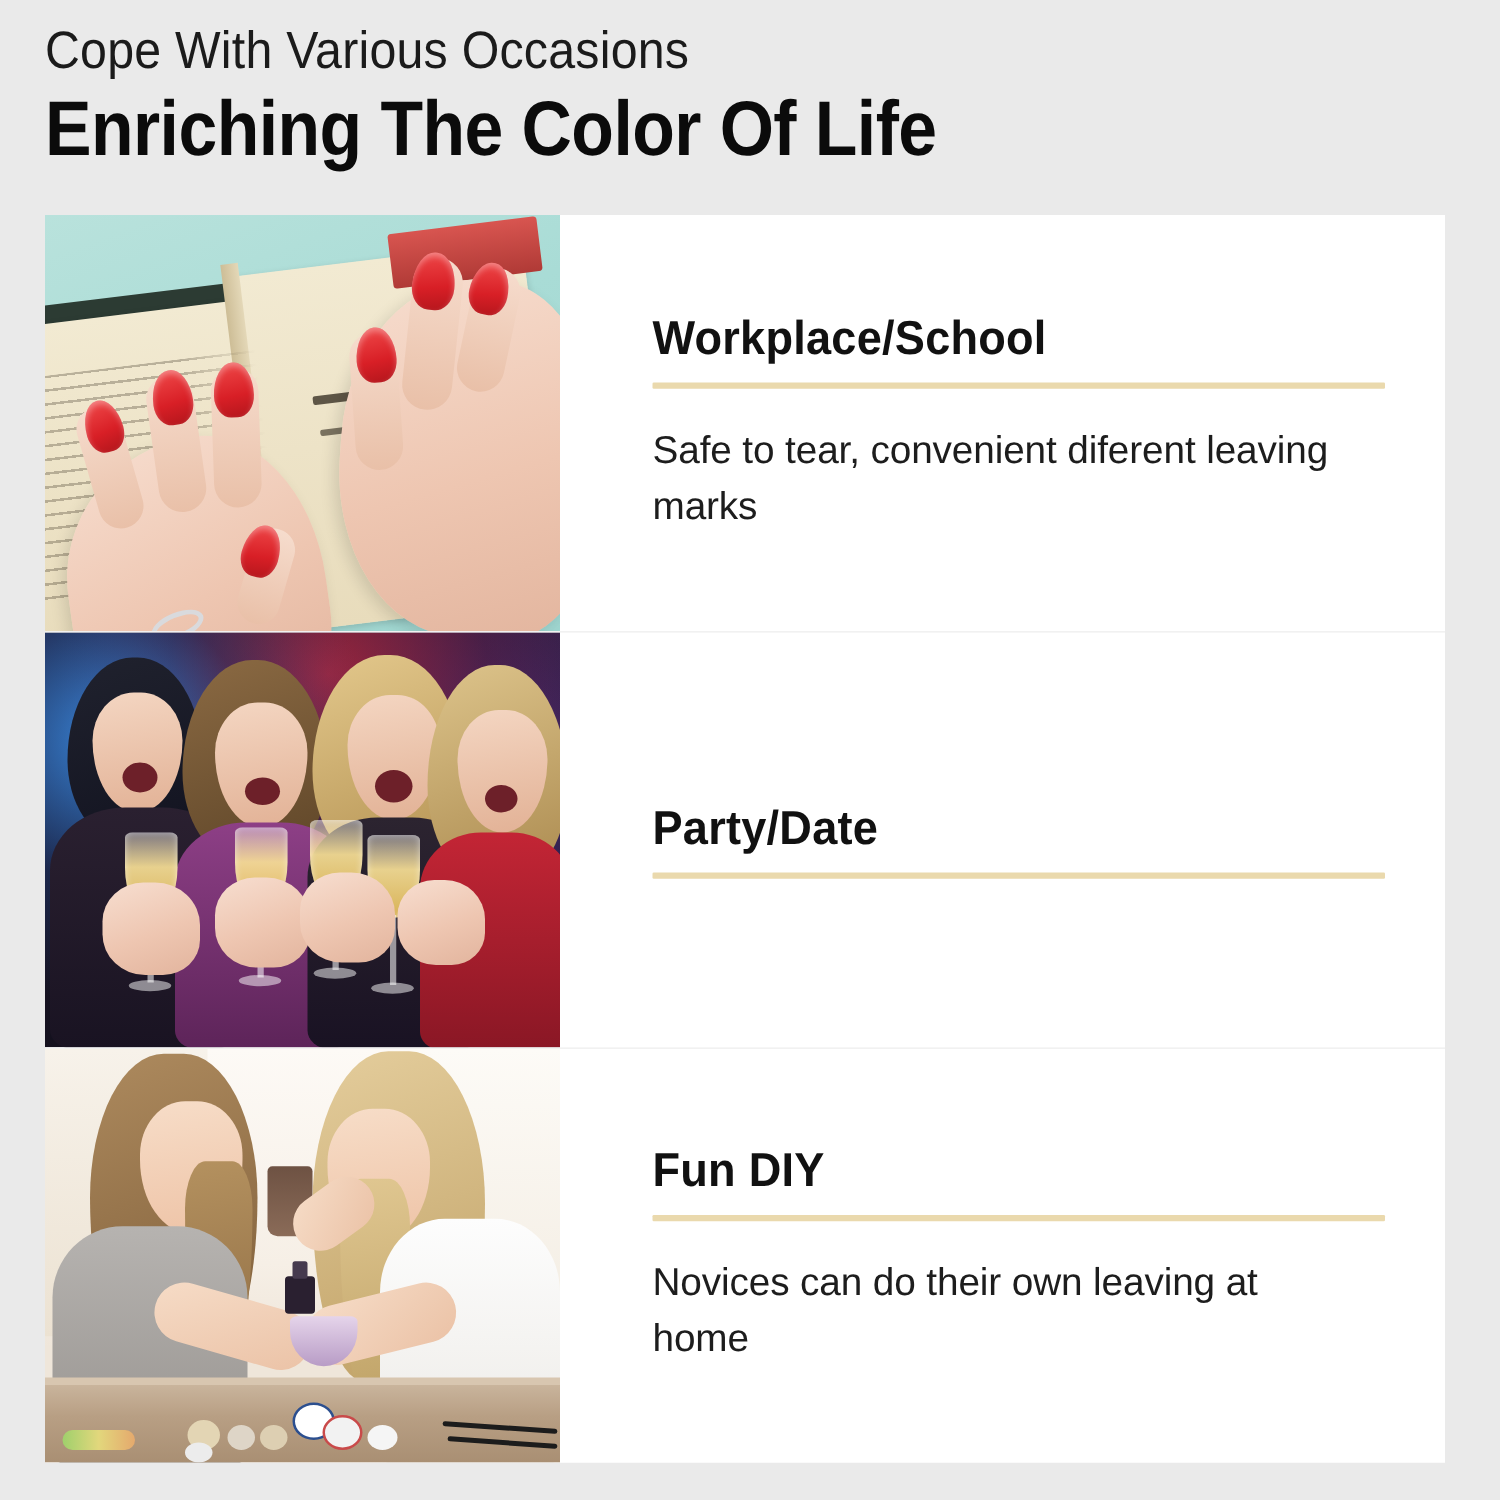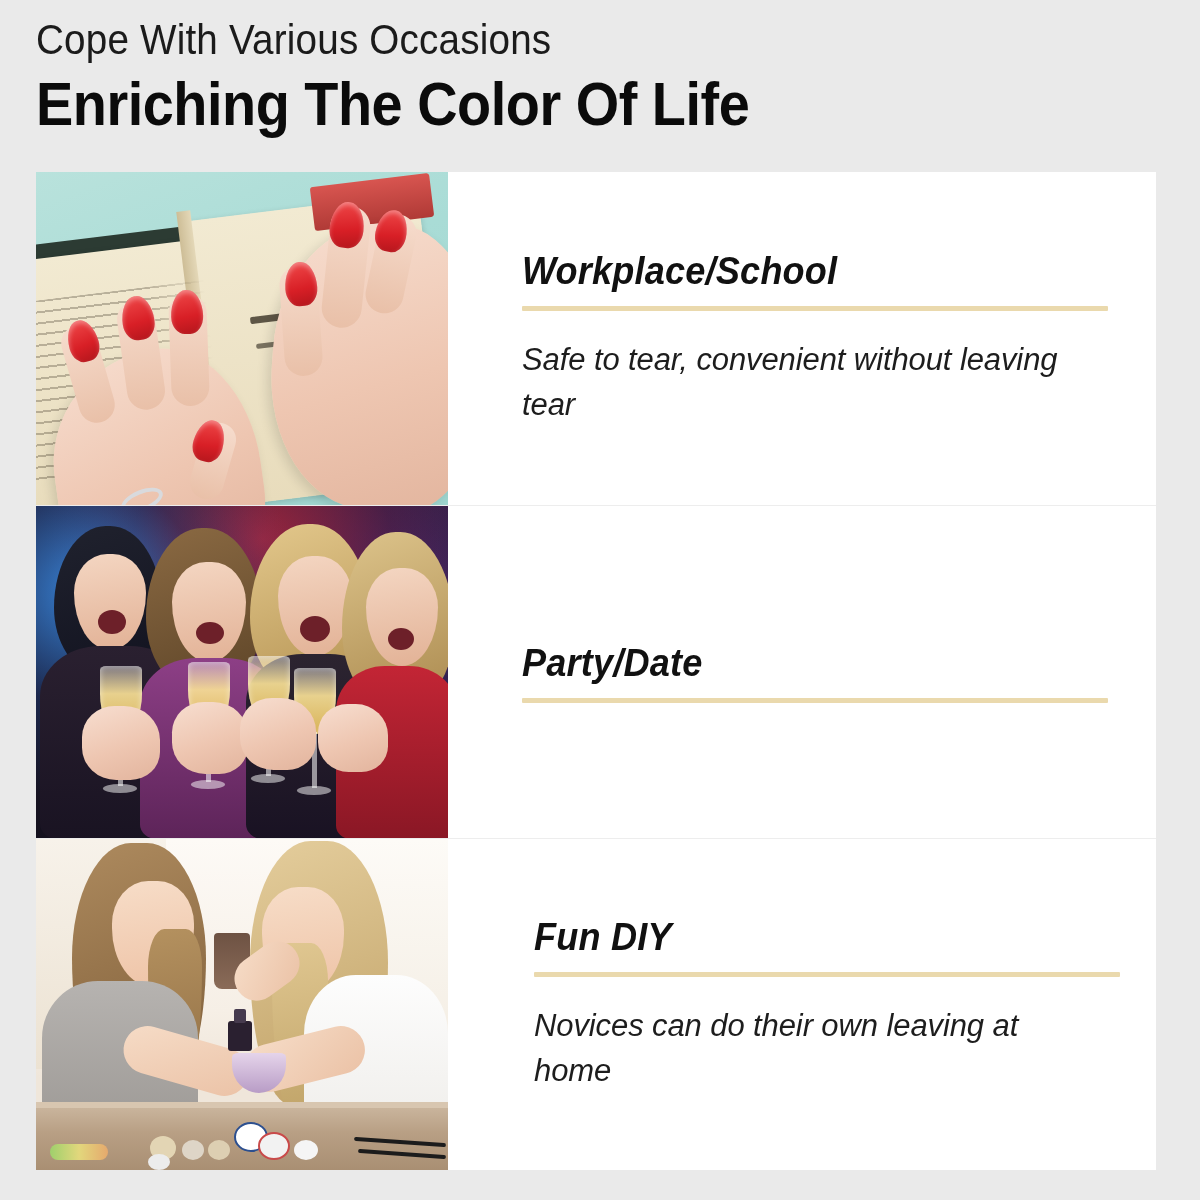--- a/index.html
+++ b/index.html
@@ -47,34 +47,33 @@
   }
 
   
   .panel {
     position: absolute;
     left: 36px;
     top: 172px;
     width: 1120px;
     height: 998px;
     background: #ffffff;
-    font-style: italic;
   }
 
   .row {
     position: relative;
     display: flex;
     height: 333px;
     box-sizing: border-box;
     background: #ffffff;
   }
   .row + .row {
     border-top: 1px solid #ededed;
   }
-  .row:last-child { height: 332px; gap: 12px; }
+  .row:last-child { height: 332px; }
 
   .thumb {
     width: 412px;
     flex: 0 0 412px;
     height: 100%;
     position: relative;
     overflow: hidden;
   }
 
   .text-col {
@@ -370,21 +369,21 @@
         <div class="finger" style="left:134px;top:122px;width:38px;height:112px;transform:rotate(-2deg);"></div>
         <div class="nail" style="left:135px;top:118px;width:32px;height:44px;transform:rotate(-2deg);"></div>
         <div class="finger" style="left:160px;top:250px;width:34px;height:78px;transform:rotate(16deg);"></div>
         <div class="nail" style="left:158px;top:248px;width:30px;height:42px;transform:rotate(16deg);"></div>
         <div class="ring"></div>
       </div>
     </div>
     <div class="text-col">
       <div class="card-title">Workplace/School</div>
       <div class="rule"></div>
-      <div class="card-body">Safe to tear, convenient without leaving tear</div>
+      <div class="card-body">Safe to tear, convenient diferent leaving marks</div>
     </div>
   </div>
 
   <div class="row">
     <div class="thumb">
       <div class="img-party">
 
         <div class="phair" style="left:18px;top:20px;width:108px;height:146px;background:linear-gradient(160deg,#20222e,#121320);"></div>
         <div class="pface" style="left:38px;top:48px;width:72px;height:96px;"></div>
         <div class="pmouth" style="left:62px;top:104px;width:28px;height:24px;"></div>

